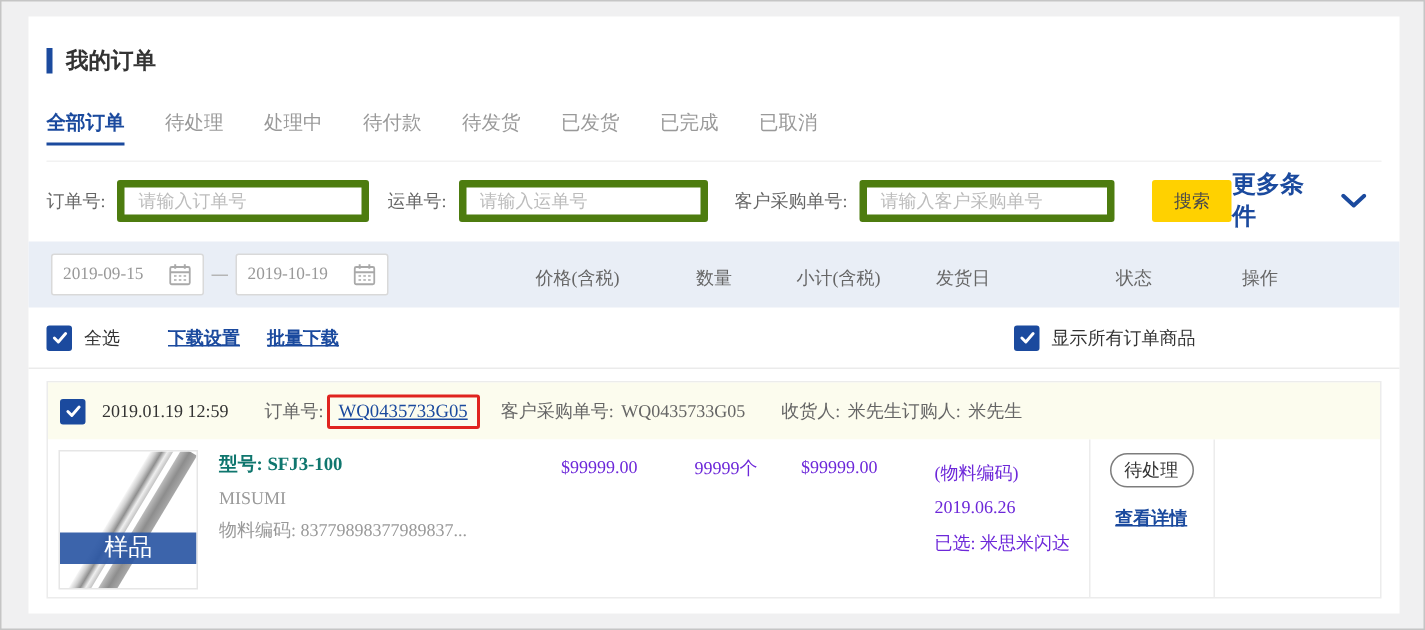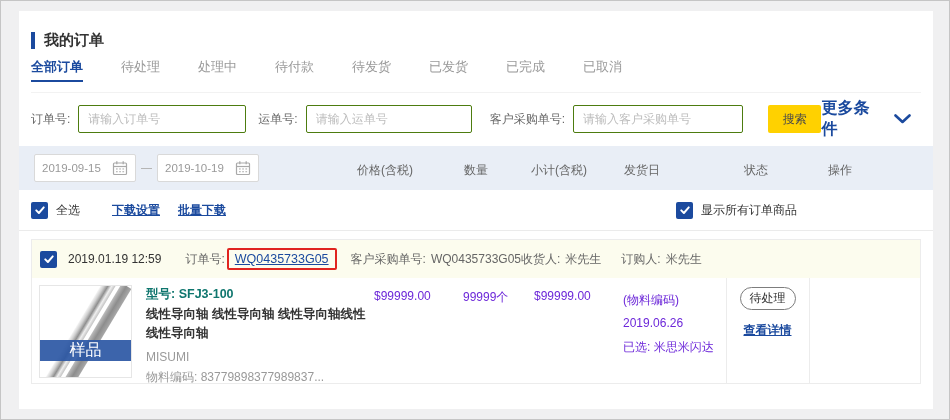--- a/index.html
+++ b/index.html
@@ -9,33 +9,34 @@
     width: 950px; height: 420px;
     border: 1px solid #c5c5c5;
     background: #f0f0f1;
     position: relative;
     overflow: hidden;
   }
   .card {
     position: absolute; left: 18px; top: 10px;
     width: 914px; height: 398px;
     background: #ffffff;
+    font-family: Liberation Serif, serif;
   }
   
   .title-row { display: flex; align-items: center; padding: 20px 12px 0 12px; }
   .title-bar { width: 4px; height: 17px; background: #1b4a9e; margin-right: 9px; }
   .page-title { font-size: 15px; font-weight: bold; color: #333; }
   
-  .tabs { display: flex; gap: 38px; margin: 8px 12px 0 12px; padding-bottom: 10px; border-bottom: 1px solid #f2f2f2; }
+  .tabs { display: flex; gap: 27px; margin: 23px 12px 0 12px; padding-bottom: 10px; border-bottom: 1px solid #f2f2f2; }
   .tab { font-size: 13px; color: #999; cursor: pointer; padding-bottom: 4px; }
   .tab.active { color: #1b4a9e; font-weight: bold; border-bottom: 2px solid #1b4a9e; }
   
   .filter-row { display: flex; align-items: center; margin: 11px 12px 0 12px; height: 30px; }
   .f-label { font-size: 12px; color: #666; margin-right: 8px; white-space: nowrap; }
-  .f-input { height: 28px; border: 1px solid #4d7c0f; border-radius: 2px; font-size: 12px; color: #333; padding: 0 9px; outline: none; font-family: inherit; }
+  .f-input { height: 28px; border: 5px solid #4d7c0f; border-radius: 2px; font-size: 12px; color: #333; padding: 0 9px; outline: none; font-family: inherit; }
   .f-input::placeholder { color: #bcbcbc; }
   .in-order { width: 168px; } .in-ship { width: 166px; } .in-po { width: 170px; }
   .g2 { margin-left: 12px; } .g3 { margin-left: 18px; }
   .search-btn { margin-left: 25px; width: 56px; height: 28px; background: #ffd100; border: none; border-radius: 2px; font-size: 12px; color: #4a4a4a; cursor: pointer; font-family: inherit; }
   .more-link { margin-left: auto; margin-right: 10px; display: flex; align-items: center; gap: 13px; cursor: pointer; }
   .more-text { font-size: 16px; color: #1b4a9e; font-weight: bold; }
   
   .header-bar { position: relative; margin-top: 12px; height: 44px; background: #e9eef6; display: flex; align-items: center; padding-left: 15px; }
   .date-box { width: 102px; height: 28px; background: #fff; border: 1px solid #d9d9d9; border-radius: 2px; display: flex; align-items: center; padding: 0 7px; cursor: pointer; }
   .date-text { font-size: 11.5px; color: #999; }
@@ -49,21 +50,21 @@
   .show-all { display: flex; align-items: center; margin-left: auto; margin-right: 124px; }
   
   .order-card { margin: 8px 12px 0 12px; border: 1px solid #ececec; }
   .order-head { height: 38px; background: #fcfcee; display: flex; align-items: center; padding: 0 8px; font-size: 12px; }
   .oh-date { color: #333; margin-left: 11px; }
   .oh-label { color: #666; white-space: nowrap; }
   .lbl-orderno { margin-left: 24px; }
   .red-box { border: 2px solid #e0241f; border-radius: 2px; padding: 2px 6px; margin-left: 2px; display: inline-flex; }
   .order-link { color: #1b4a9e; text-decoration: underline; font-size: 12.5px; cursor: pointer; }
   .oh-val { color: #666; margin-left: 5px; }
-  .g-po { margin-left: 14px; } .g-consignee { } .g-buyer { margin-left: 20px; }
+  .g-po { margin-left: 14px; } .g-consignee { margin-left: 24px; } .g-buyer { }
   
   .order-body { position: relative; height: 105px; background: #fff; }
   .col-divider { position: absolute; top: 0; bottom: 0; width: 1px; background: #ececec; }
   .dv1 { left: 694px; } .dv2 { left: 777px; }
   .prod-img { position: absolute; left: 7px; top: 7px; width: 93px; height: 93px; border: 1px solid #e6e6e6; background: #fff; overflow: hidden; }
   .sample-banner { position: absolute; left: 0; right: 0; bottom: 16px; height: 21px; background: rgba(43,87,164,0.92); color: #fff; font-size: 16px; display: flex; align-items: center; justify-content: center; }
   .prod-info { position: absolute; left: 114px; top: 8px; width: 234px; }
   .prod-model { font-size: 12.5px; font-weight: bold; color: #0f766e; }
   .prod-desc { font-size: 12.5px; font-weight: bold; color: #333; line-height: 1.5; white-space: pre-line; margin-top: 2px; }
   .prod-brand { font-size: 12px; color: #999; margin-top: 7px; }
@@ -229,22 +230,20 @@
             </g>
           </svg>
           <div class="sample-banner">样品</div>
         </div>
 
         <div class="prod-info">
           <div class="prod-model">
             <span>型号:</span>
             <span>SFJ3-100</span>
           </div>
-          <div class="prod-desc">线性导向轴 线性导向轴 线性导向轴线性
-线性导向轴</div>
           <div class="prod-brand">MISUMI</div>
           <div class="prod-code">
             <span>物料编码:</span>
             <span>83779898377989837...</span>
           </div>
         </div>
 
         <div class="cell c-price">$99999.00</div>
         <div class="cell c-qty">99999个</div>
         <div class="cell c-sub">$99999.00</div>

